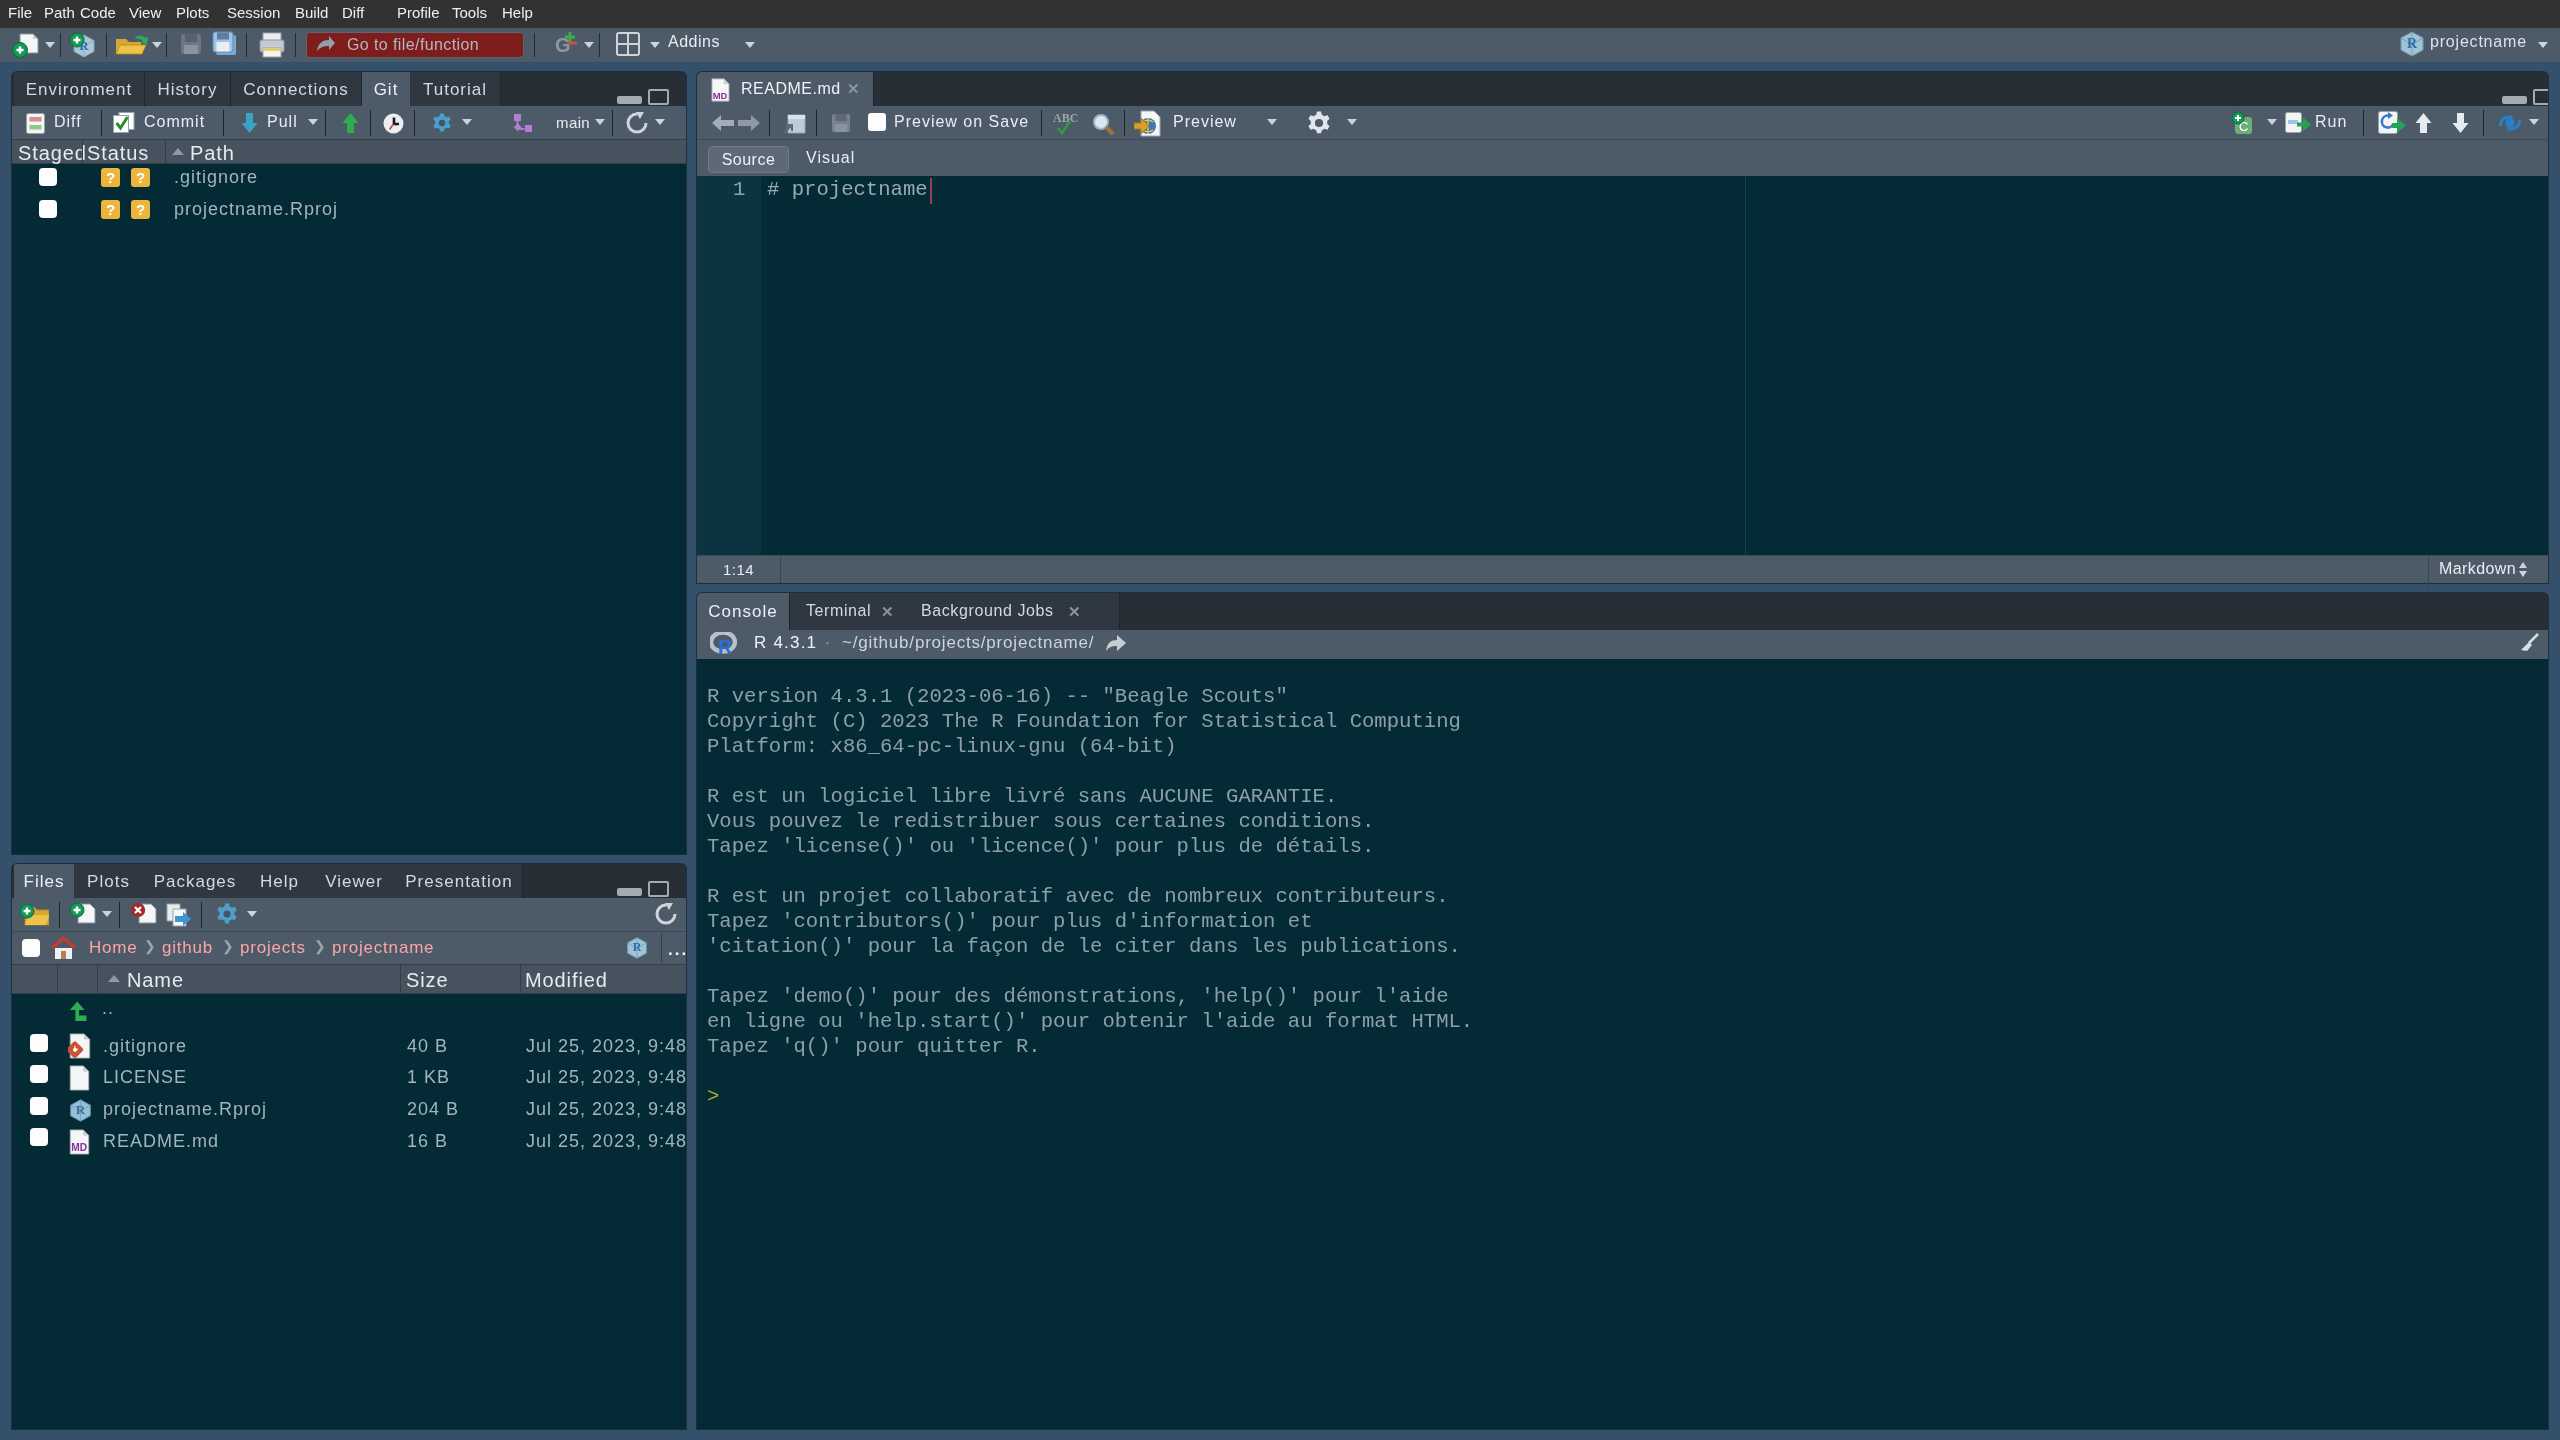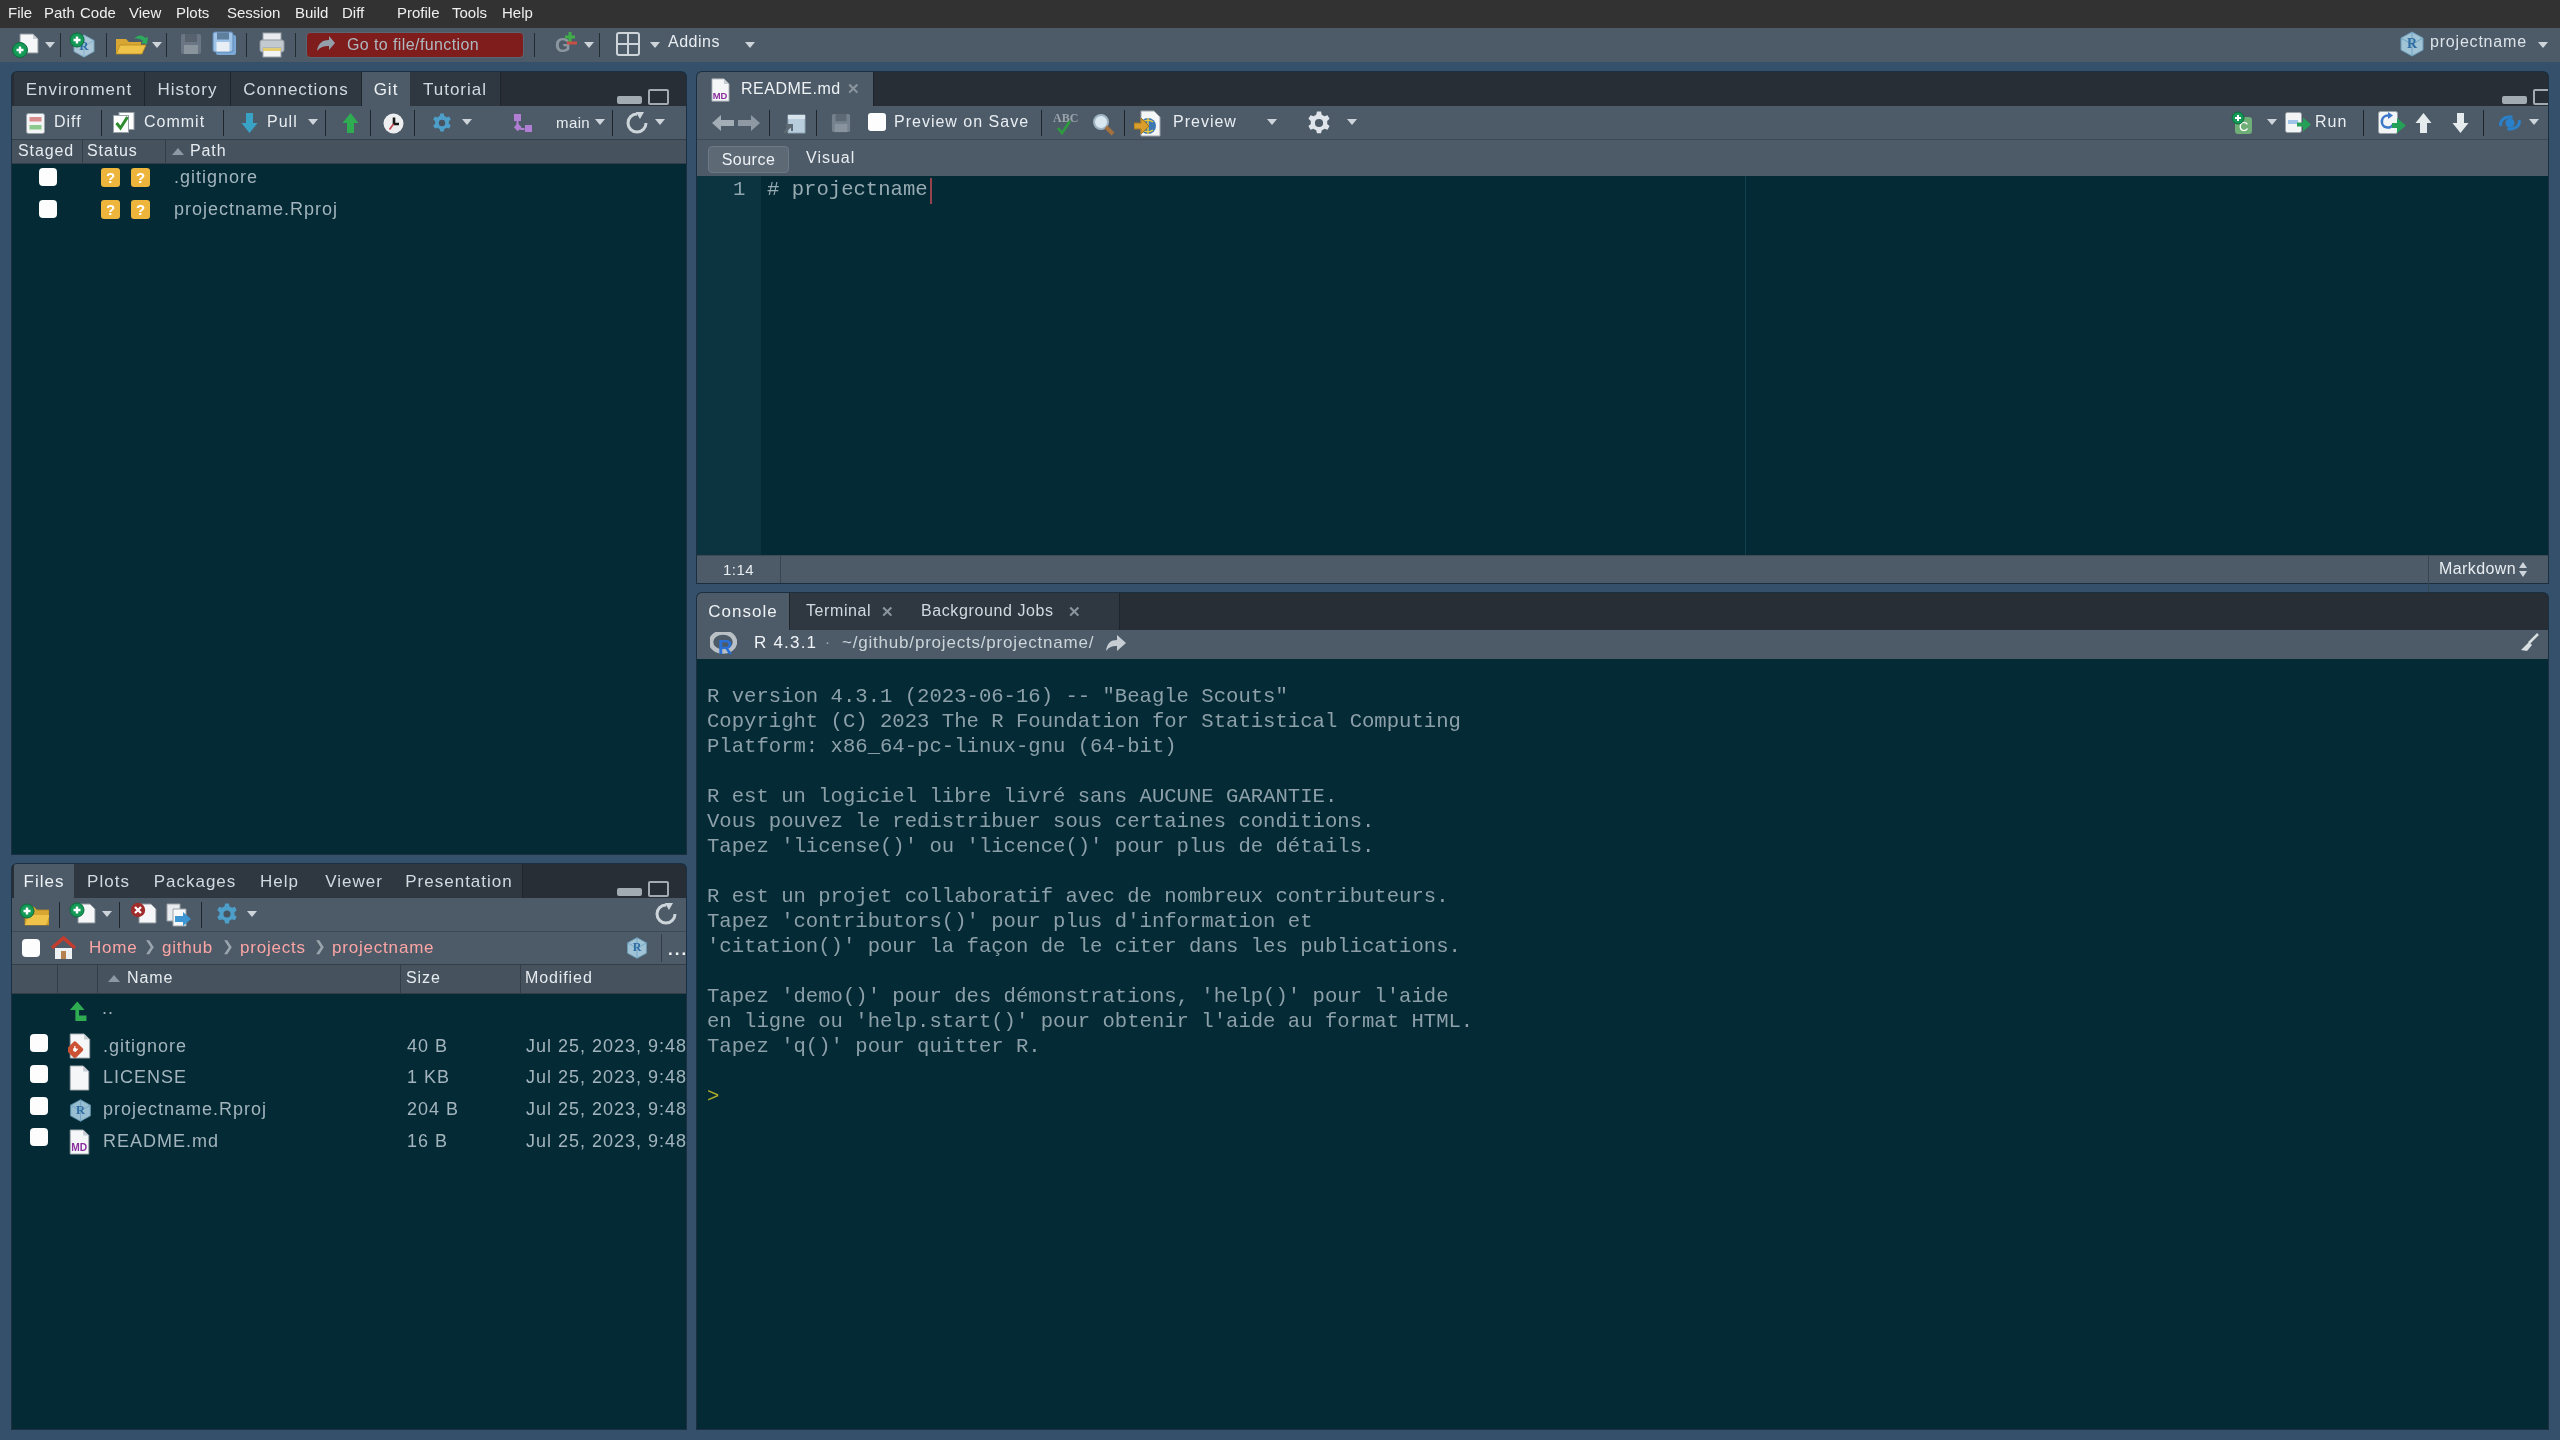--- a/index.html
+++ b/index.html
@@ -17,21 +17,21 @@
 .panel{position:absolute;background:#042a35;box-shadow:0 0 0 1px rgba(10,20,30,.55);border-radius:5px 5px 0 0;}
 .tabbar{position:absolute;left:0;top:0;width:100%;background:#272e35;border-radius:5px 5px 0 0;overflow:hidden;}
 .tab{position:absolute;top:0;height:100%;background:#2f3840;color:#d2dae0;font-size:17px;letter-spacing:1px;text-align:center;box-shadow:1px 0 0 #1d242a;}
 .tab.active{background:#4d5b68;color:#eef2f5;}
 .tab span{position:absolute;top:8px;left:0;width:100%;}
 .ptb{position:absolute;left:0;width:100%;background:#4d5b68;}
 .winbtns{position:absolute;top:0;}
 .winbtn-min{position:absolute;left:0;top:24px;width:21px;height:4px;border:2px solid #a2abb2;border-radius:2px;background:#a2abb2;}
 .winbtn-max{position:absolute;left:31px;top:17px;width:17px;height:12px;border:2px solid #a2abb2;border-radius:2px;}
 .xclose{color:#8b959d;font-size:15px;font-weight:bold;}
-.gridhdr{position:absolute;left:0;width:100%;background:#46535f;border-top:1px solid #333e48;border-bottom:1px solid #333e48;color:#e6ebef;font-size:16px;letter-spacing:.9px;}
+.gridhdr{position:absolute;left:0;width:100%;background:#46535f;border-top:1px solid #333e48;border-bottom:1px solid #333e48;color:#e6ebef;font-size:20px;letter-spacing:.9px;}
 .colsep{position:absolute;top:0;bottom:0;width:1px;background:#333e48;}
 .checkbox{position:absolute;width:18px;height:18px;background:#fdfdfd;border-radius:4px;}
 .qbadge{position:absolute;width:19px;height:19px;background:#edb53b;border-radius:3px;color:#fff;font-weight:bold;font-size:15px;text-align:center;line-height:19px;}
 .rowtext{position:absolute;color:#a3b4bd;font-size:18px;letter-spacing:1px;white-space:pre;}
 .hdrtext{position:absolute;top:4px;}
 .sorttri{position:absolute;width:0;height:0;border-left:6px solid transparent;border-right:6px solid transparent;border-bottom:7px solid #8d99a3;}
 .ptbsep{position:absolute;width:1px;background:#1d262d;top:4px;height:26px;}
 .ptbtext{position:absolute;color:#e8edf1;font-size:16px;letter-spacing:1px;}
 .bctext{position:absolute;color:#fca5a5;font-size:17px;letter-spacing:.8px;}
 .bcsep{position:absolute;color:#9aa5ad;font-size:14px;top:8px;}

